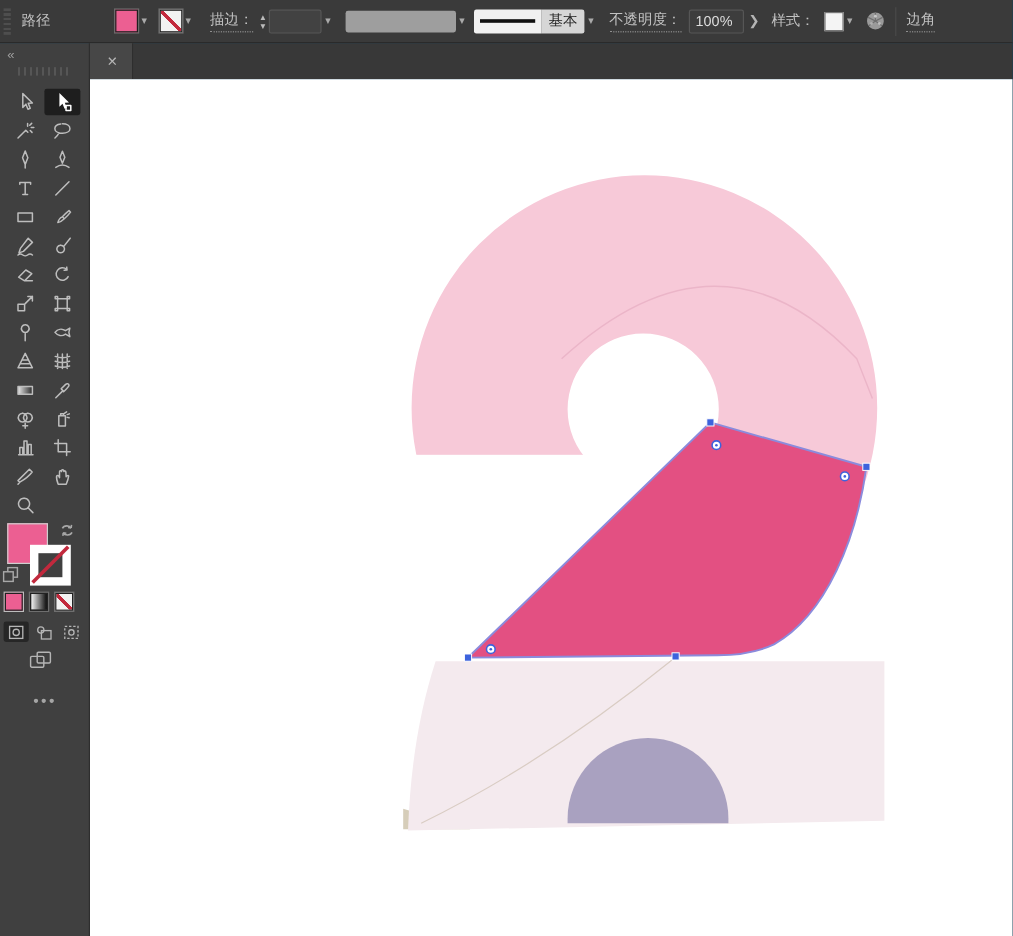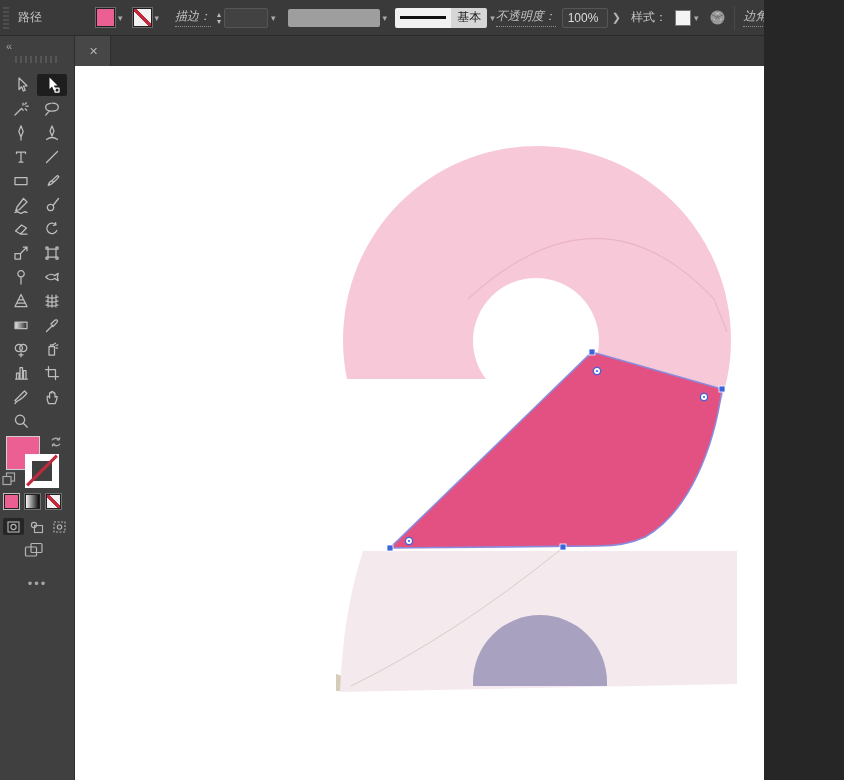--- a/index.html
+++ b/index.html
@@ -1,27 +1,27 @@
 <!DOCTYPE html>
 <html style="--fill-pink: #EC5F92; --artwork-ring: #F7C9D8; --artwork-quad: #E35082; --artwork-band: #F4EAEE; --artwork-dome: #A9A1C0; --artwork-wedge: #D6CDB9; --faint-edge: #EBB5C8; --band-arc: #D9CCC3; --selection-blue: #3D63DD; --selection-edge: #8B8BDC; --canvas-bg: #FFFFFF;"><head>
 <meta charset="utf-8">
 <style>
   html,body{margin:0;padding:0;background:#262626;}
   *{box-sizing:border-box;}
-  .app{position:relative;width:764px;height:780px;overflow:hidden;
+  .app{position:relative;width:844px;height:780px;overflow:hidden;
        font-family:"Liberation Sans","DejaVu Sans",sans-serif;background:#0c4a6e;}
 
   
   .opt-bar{position:absolute;top:0;left:0;width:844px;height:36px;background:#3a3a3a;
            border-bottom:1px solid #2a2a2a;display:flex;align-items:center;
            font-size:12px;color:#c6c6c6;white-space:nowrap;overflow:hidden;}
   .grip{width:6px;height:22px;margin-left:3px;
         background:repeating-linear-gradient(0deg,#4e4e4e 0 2px,transparent 2px 4px);}
   .lbl{color:#c2c2c2;}
-  .lbl.link{border-bottom:1px dotted #8f8f8f;padding-bottom:1px;cursor:pointer;font-style:italic;}
+  .lbl.link{border-bottom:1px dotted #8f8f8f;padding-bottom:1px;cursor:pointer;}
   .chev{color:#aaa;font-size:9px;margin-left:3px;}
   .swatch{width:19px;height:19px;border:1px solid #1f1f1f;box-shadow:0 0 0 1px #6b6b6b;}
   .swatch.fill{background:var(--fill-pink,#EC5F92);}
   .swatch.none{background:linear-gradient(45deg,transparent 44%,#c2293d 44%,#c2293d 56%,transparent 56%),#f2f2f2;}
   .stepper{display:flex;flex-direction:column;line-height:7px;font-size:8px;color:#bbb;margin-left:6px;}
   .fld{height:20px;background:#424242;border:1px solid #565656;border-radius:2px;
        display:flex;align-items:center;padding:0 5px;color:#ddd;text-align:right;}
   .profile{width:92px;height:18px;background:#9e9e9e;border-radius:2px;margin-left:12px;}
   .brush{display:flex;align-items:center;height:20px;margin-left:8px;}
   .brush .prev{width:56px;height:20px;background:#f1f1f1;border-radius:2px 0 0 2px;
@@ -109,21 +109,21 @@
     <span class="chev">▾</span>
 
     <span class="brush">
       <span class="prev">
           <i></i>
         </span>
       <span class="name">基本</span>
     </span>
     <span class="chev">▾</span>
 
-    <span class="lbl link" style="margin-left:1px">不透明度：</span>
+    <span class="lbl link" style="margin-left:13px">不透明度：</span>
     <span class="fld" style="width:46px;margin-left:6px;background:#3d3d3d">100%</span>
     <span class="arrow-btn">❯</span>
 
     <span class="lbl" style="margin-left:10px">样式：</span>
     <span class="mini-swatch"></span>
     <span class="chev">▾</span>
 
     <span style="margin-left:11px;display:flex">
       <svg width="17" height="17" viewBox="0 0 17 17">
         <circle cx="8.5" cy="8.5" r="7" fill="#9a9a9a"></circle>

